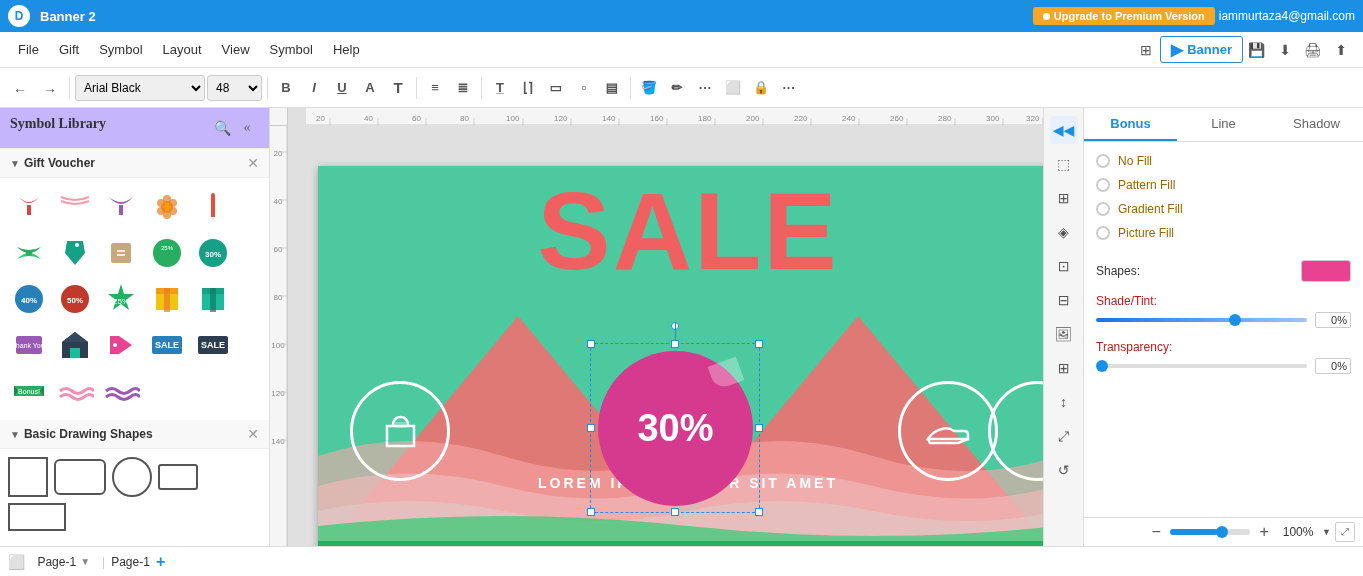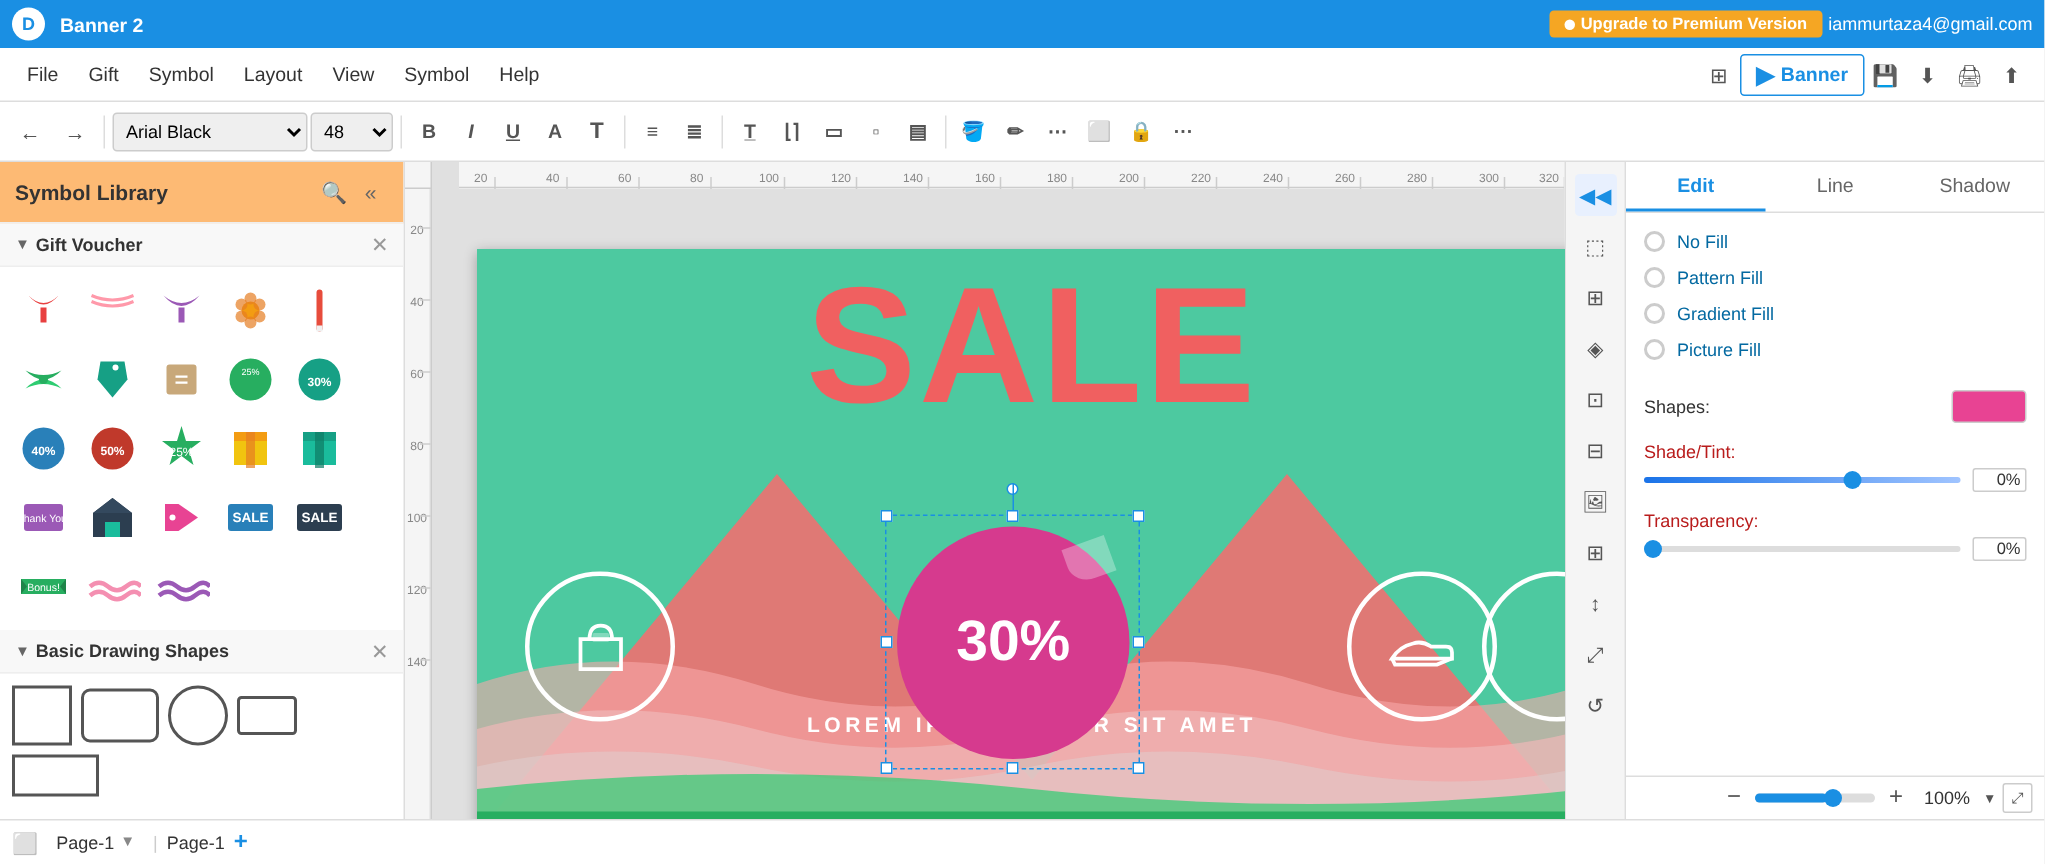--- a/index.html
+++ b/index.html
@@ -33,21 +33,21 @@
     .toolbar-separator { width: 1px; height: 22px; background: #ddd; margin: 0 3px; }
     .font-select { width: 130px; height: 26px; border: 1px solid #ccc; border-radius: 3px; font-size: 12px; padding: 0 4px; }
     .size-select { width: 55px; height: 26px; border: 1px solid #ccc; border-radius: 3px; font-size: 12px; padding: 0 4px; }
     .t-btn { width: 26px; height: 26px; display: flex; align-items: center; justify-content: center; cursor: pointer; border-radius: 3px; color: #555; font-size: 13px; border: none; background: transparent; font-weight: bold; }
 
     
     .main-area { display: flex; flex: 1; overflow: hidden; }
 
     
     .left-sidebar { width: 270px; background: white; border-right: 1px solid #ddd; display: flex; flex-direction: column; overflow-y: auto; flex-shrink: 0; }
-    .sidebar-header { display: flex; align-items: center; padding: 8px 10px; background: #fdba74; border-bottom: 1px solid #eee; }
+    .sidebar-header { display: flex; align-items: flex-start; padding: 8px 10px; background: #c4b5fd; border-bottom: 1px solid #eee; font-family: Liberation Serif, serif; }
     .sidebar-title { font-size: 14px; font-weight: bold; flex: 1; color: #333; }
     .sidebar-icon-btn { width: 24px; height: 24px; display: flex; align-items: center; justify-content: center; cursor: pointer; color: #666; font-size: 14px; }
 
     .section-header { display: flex; align-items: center; padding: 6px 10px; background: #f8f8f8; border-bottom: 1px solid #eee; cursor: pointer; }
     .section-arrow { color: #666; margin-right: 4px; font-size: 10px; }
     .section-title { font-size: 12px; font-weight: bold; color: #333; flex: 1; }
     .section-close { color: #999; font-size: 14px; cursor: pointer; }
 
     .symbol-grid { display: flex; flex-wrap: wrap; padding: 8px; gap: 4px; }
     .symbol-item { width: 42px; height: 42px; display: flex; align-items: center; justify-content: center; cursor: pointer; border-radius: 3px; }
@@ -77,21 +77,21 @@
     
     .panel-tabs { display: flex; border-bottom: 1px solid #ddd; }
     .panel-tab { flex: 1; text-align: center; padding: 8px; font-size: 13px; cursor: pointer; color: #666; }
     .panel-tab.active { color: #1a8fe3; border-bottom: 2px solid #1a8fe3; font-weight: bold; }
 
     .panel-body { padding: 12px; }
     .fill-option { display: flex; align-items: center; gap: 8px; margin-bottom: 10px; }
     .radio-circle { width: 14px; height: 14px; border-radius: 50%; border: 2px solid #ccc; flex-shrink: 0; display: flex; align-items: center; justify-content: center; }
     .radio-circle.selected { border-color: #1a8fe3; }
     .radio-inner { width: 7px; height: 7px; border-radius: 50%; background: #1a8fe3; }
-    .fill-label { font-size: 12px; color: #0369a1; }
+    .fill-label { font-size: 12px; color: #a16207; }
 
     .color-row { display: flex; align-items: center; margin-bottom: 12px; }
     .color-label { font-size: 12px; color: #333; flex: 1; }
     .color-swatch { width: 50px; height: 22px; border-radius: 3px; background: #e84393; border: 1px solid #ccc; cursor: pointer; }
 
     .slider-row { margin-bottom: 12px; }
     .slider-label { font-size: 12px; color: #b91c1c; margin-bottom: 4px; }
     .slider-container { display: flex; align-items: center; gap: 8px; }
     .slider-track { flex: 1; height: 4px; background: #ddd; border-radius: 2px; position: relative; }
     .slider-fill { height: 100%; background: #1a8fe3; border-radius: 2px; }
@@ -524,21 +524,21 @@
     <div class="rt-btn">⊟</div>
     <div class="rt-btn">🖼</div>
     <div class="rt-btn">⊞</div>
     <div class="rt-btn">↕</div>
     <div class="rt-btn">⤢</div>
     <div class="rt-btn">↺</div>
   </div>
 
   <div class="right-panel">
     <div class="panel-tabs">
-      <div class="panel-tab active">Edit</div>
+      <div class="panel-tab active">Bonus</div>
       <div class="panel-tab">Line</div>
       <div class="panel-tab">Shadow</div>
     </div>
     <div class="panel-body">
 
       <div class="fill-option">
         <div class="radio-circle"></div>
         <span class="fill-label">No Fill</span>
       </div>
 

